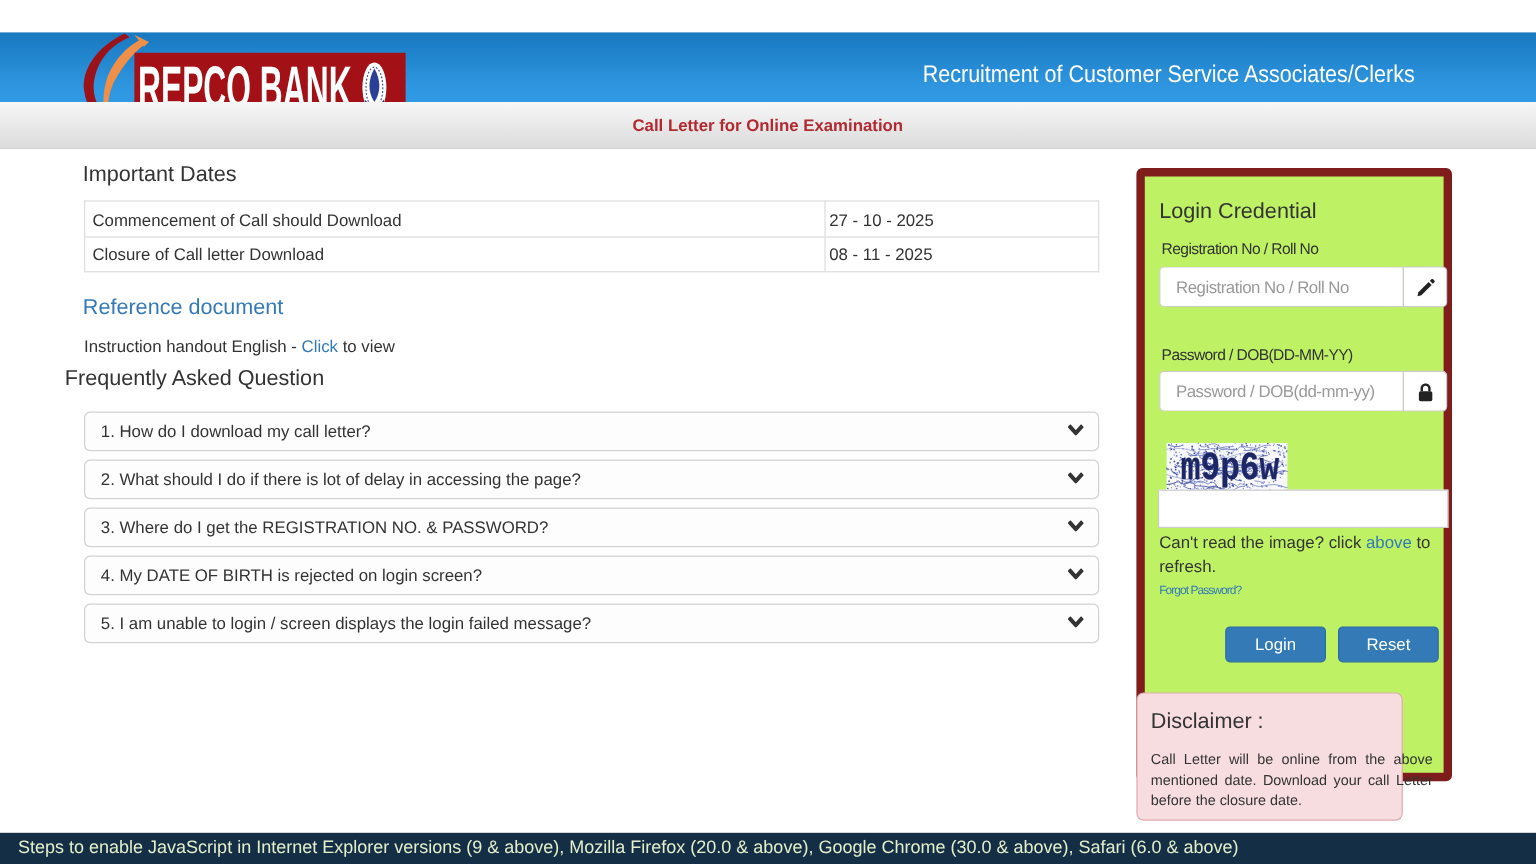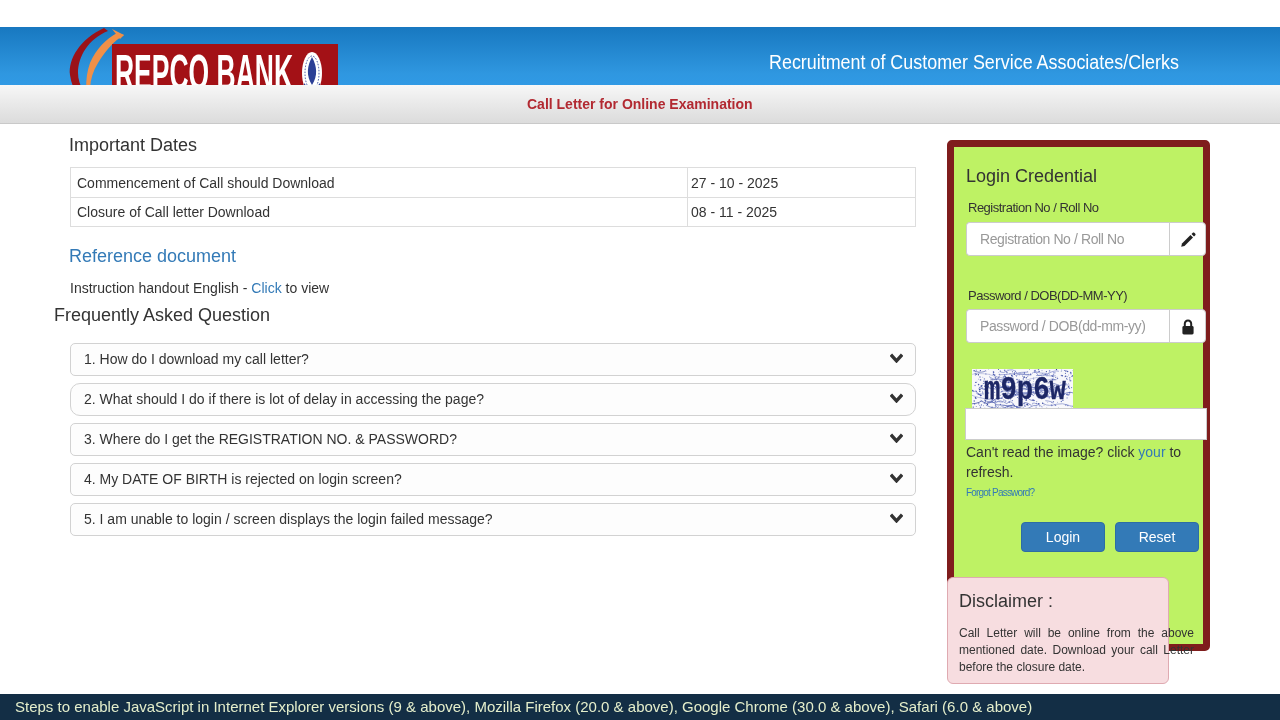--- a/index.html
+++ b/index.html
@@ -89,21 +89,21 @@
 </tbody>
   </table>
 <div class="h1 blueh" style="left:69px;top:247px;">Reference document</div>
 <div class="small" style="left:70px;top:281px;">Instruction handout English - <a>Click</a> to view</div>
 <div class="h1" style="left:54px;top:306px;">Frequently Asked Question</div>
 
 <div class="faq" style="top:343px;">1. How do I download my call letter?
   <svg width="13" height="10">
       <path d="M0.9 1.7 L6.5 7.9 L12.1 1.7" stroke="#333" stroke-width="3.3" fill="none"></path>
     </svg></div>
-<div class="faq" style="top:383px;border-radius:10px;">2. What should I do if there is lot of delay in accessing the page?
+<div class="faq" style="top:383px;">2. What should I do if there is lot of delay in accessing the page?
   <svg width="13" height="10">
       <path d="M0.9 1.7 L6.5 7.9 L12.1 1.7" stroke="#333" stroke-width="3.3" fill="none"></path>
     </svg></div>
 <div class="faq" style="top:423px;">3. Where do I get the REGISTRATION NO. &amp; PASSWORD?
   <svg width="13" height="10">
       <path d="M0.9 1.7 L6.5 7.9 L12.1 1.7" stroke="#333" stroke-width="3.3" fill="none"></path>
     </svg></div>
 <div class="faq" style="top:463px;">4. My DATE OF BIRTH is rejected on login screen?
   <svg width="13" height="10">
       <path d="M0.9 1.7 L6.5 7.9 L12.1 1.7" stroke="#333" stroke-width="3.3" fill="none"></path>
@@ -614,21 +614,21 @@
       <path d="M14.3 34.7 q5.0 -4.6 10.3 1.1 q8.4 -0.3 14.0 2.4 q5.6 1.8 9.5 2.3" stroke="#4a5aae" stroke-width="0.73" fill="none"></path>
       <path d="M59.7 17.6 q5.9 3.3 10.5 -2.0 q5.6 4.1 8.1 1.0 q8.7 3.7 10.9 -1.2" stroke="#5a6ab8" stroke-width="0.56" fill="none"></path>
       <path d="M40.0 22.9 q3.4 0.4 10.0 0.6 q2.2 4.7 10.1 -0.6 q7.6 0.6 9.9 1.1" stroke="#5a6ab8" stroke-width="0.53" fill="none"></path>
       <path d="M34.6 36.8 q7.6 -1.0 8.0 -0.0 q4.4 4.0 13.5 2.5 q5.7 -3.9 9.4 -2.8" stroke="#4a5aae" stroke-width="0.6" fill="none"></path>
       <path d="M-1.0 6.2 q2.1 -2.2 11.8 -1.5 q5.5 -0.0 10.7 2.1 q6.4 2.2 11.6 2.3" stroke="#8a94cc" stroke-width="0.51" fill="none"></path>
       <path d="M65.3 24.6 q5.8 3.6 10.3 -1.7 q3.5 0.4 10.7 -2.2 q8.4 1.3 8.8 -1.9" stroke="#6a76c0" stroke-width="0.74" fill="none"></path>
     </g>
     <text x="12" y="30" font-family="Liberation Mono" font-weight="bold" font-size="33" fill="#1d2766" stroke="#1d2766" stroke-width="0.3" textLength="82" lengthAdjust="spacingAndGlyphs">m9p6w</text>
   </svg>
   <div class="abs" style="left:11px;top:261px;width:242px;height:32px;border:1px solid #ccc;background:#fff;"></div>
-  <div class="abs" style="left:12px;top:295px;width:228px;font-size:14px;color:#333;line-height:20px;">Can't read the image? click <a>your</a> to refresh.</div>
+  <div class="abs" style="left:12px;top:295px;width:228px;font-size:14px;color:#333;line-height:20px;">Can't read the image? click <a>above</a> to refresh.</div>
   <div class="abs" style="left:12px;top:339px;font-size:10px;line-height:14px;letter-spacing:-0.8px;"><a>Forgot Password?</a></div>
   <div class="btn" style="left:67px;">Login</div>
   <div class="btn" style="left:161px;">Reset</div>
 </div>
 
 <div class="disc">
   <div class="abs h1" style="left:11px;top:14px;">Disclaimer :</div>
   <div class="abs" style="left:11px;top:47px;width:235px;font-size:12px;color:#333;line-height:17px;text-align:justify;">Call Letter will be online from the above mentioned date. Download your call Letter before the closure date.</div>
 </div>
 

